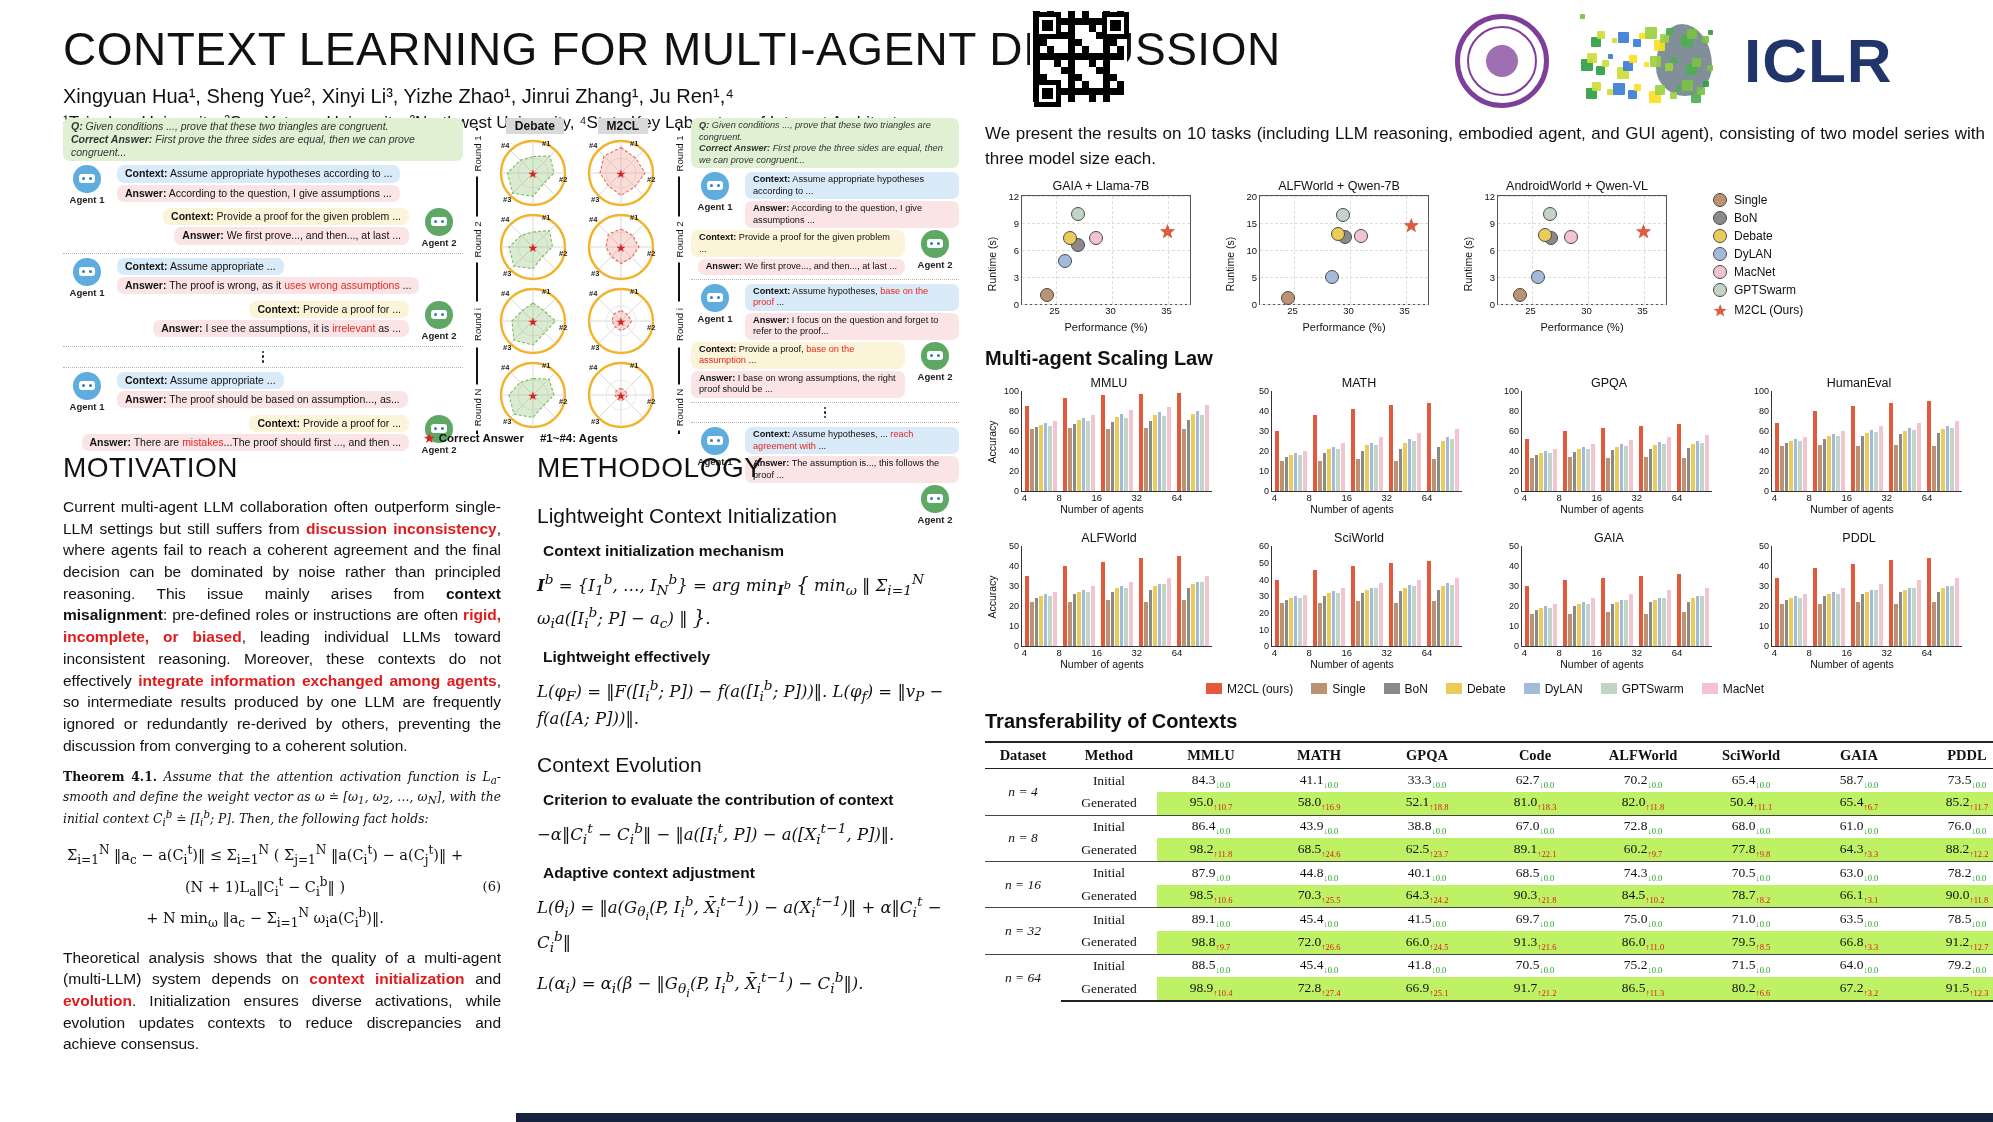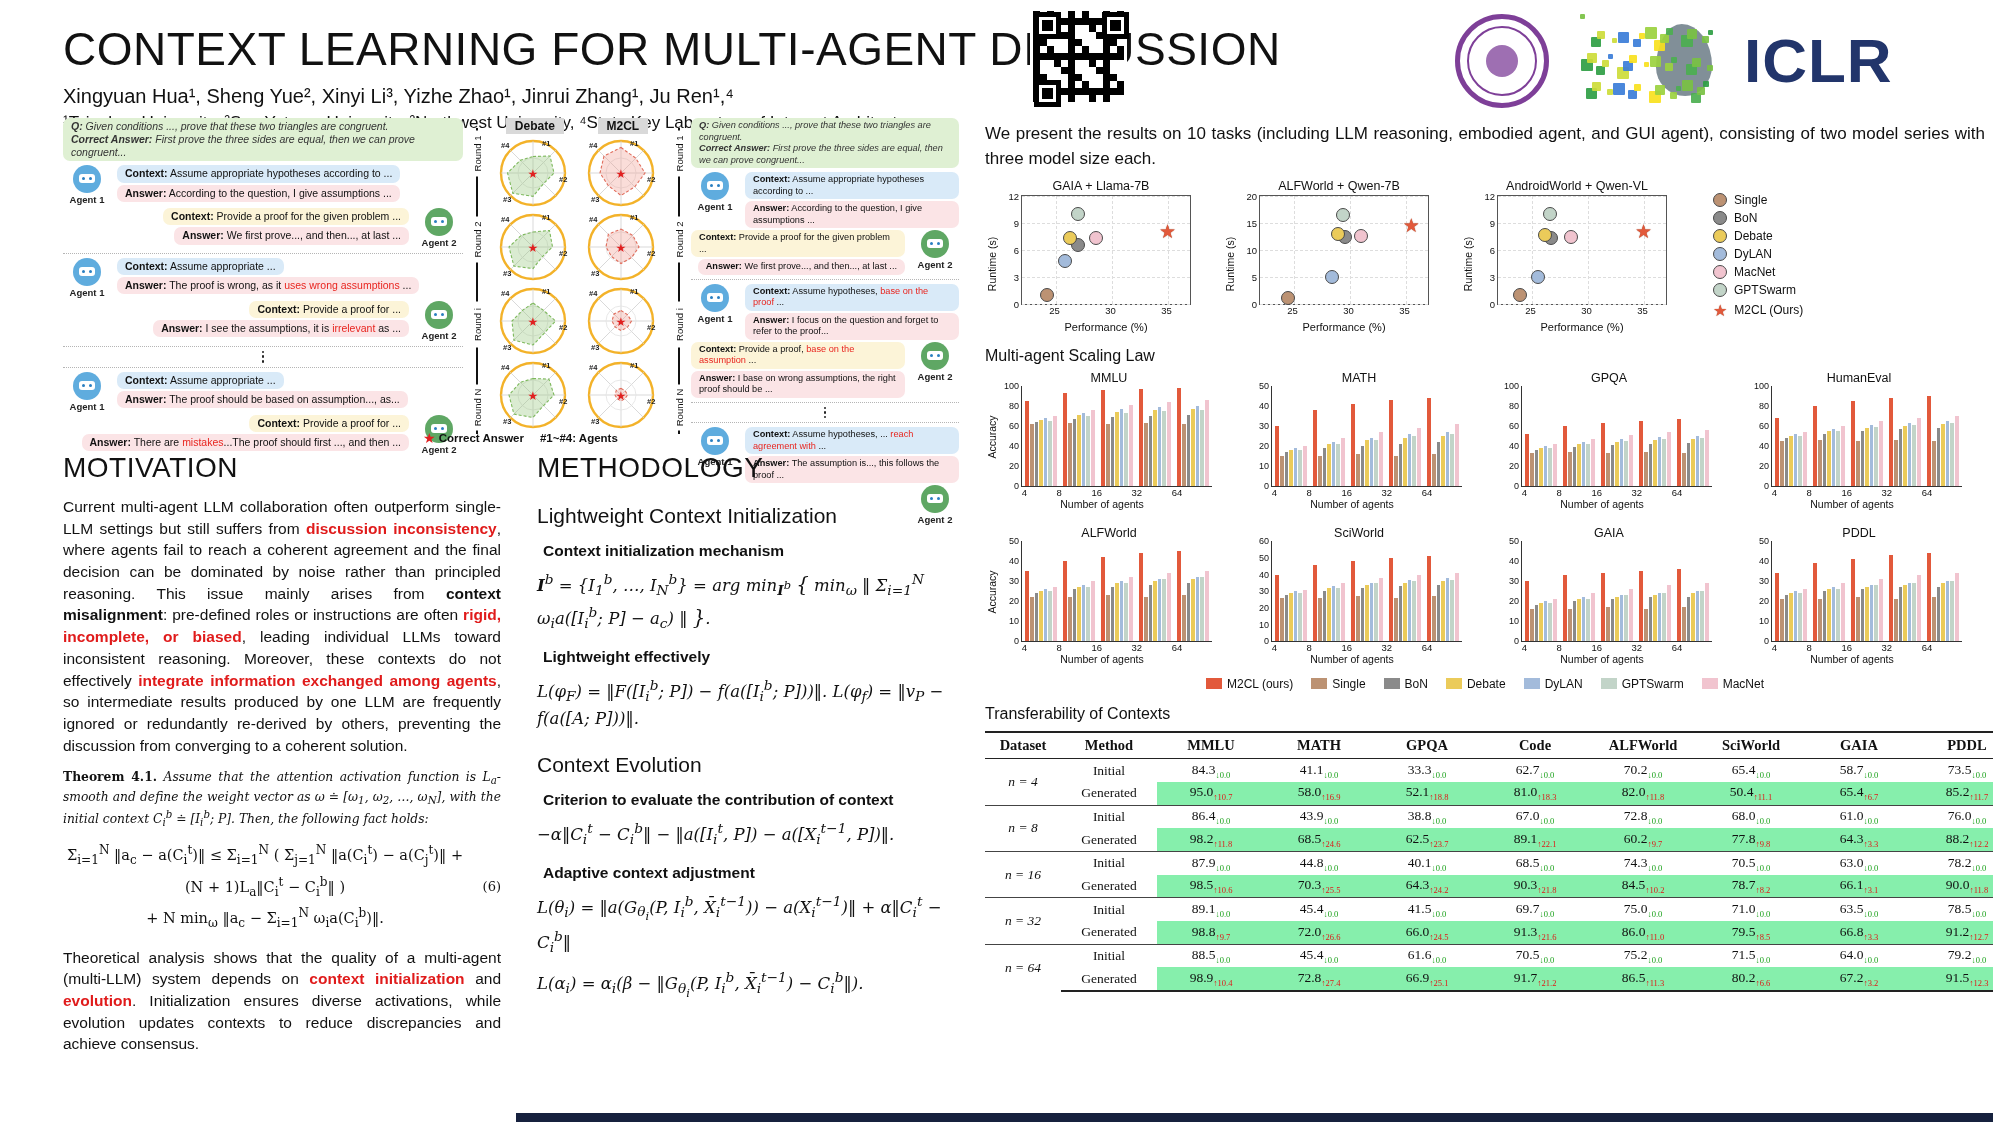--- a/index.html
+++ b/index.html
@@ -63,21 +63,21 @@
   .h2{font-size:28px;font-weight:400;letter-spacing:.5px}
   .mo-p{font-size:15.5px;text-align:justify;line-height:1.4;margin-top:12px}
   .thm{font-family:"DejaVu Serif","Liberation Serif",serif;font-size:12.3px;margin-top:13px;line-height:1.35;text-align:justify}
   .eq{font-family:"DejaVu Serif","Liberation Serif",serif;font-size:14.5px;margin-top:10px;position:relative;padding-right:34px;text-align:center;line-height:1.8}
   .eqnum{position:absolute;right:0;top:50%;transform:translateY(-50%);font-size:13px}
   .m-h3{font-size:21px;font-weight:400;margin:20px 0 6px}
   .m-lab{font-size:15.5px;font-weight:700;margin:14px 0 4px;padding-left:6px}
   .m-eq{font-family:"DejaVu Serif","Liberation Serif",serif;font-size:16.5px;font-style:italic;margin:8px 0;line-height:1.6}
   
   .ex-p{font-size:17px;text-align:justify;line-height:1.45;margin-top:10px}
-  .hb{font-size:16px;font-weight:400;margin:14px 0 6px}
+  .hb{font-size:20px;font-weight:700;margin:14px 0 6px}
   .scrow{display:flex;gap:6px;margin-top:8px}
   .scp{width:232px}
   .sct{font-size:12.5px;text-align:center;margin-bottom:2px}
   .scbody{display:flex}
   .ylab{width:14px;position:relative}
   .ylab span{position:absolute;top:50%;left:50%;transform:translate(-50%,-50%) rotate(-90deg);font-size:10.5px;white-space:nowrap}
   .plotwrap{position:relative;margin-left:22px}
   .plot{position:relative;width:168px;height:108px;border:1.2px solid #555;background:#fff}
   .gl{position:absolute;background:transparent}
   .glv{top:0;bottom:0;width:0;border-left:1px dashed #ddd}
@@ -104,21 +104,21 @@
   .bxlab{font-size:10.5px;text-align:center;margin-left:22px;width:190px}
   .blegend{display:flex;justify-content:center;gap:18px;margin-top:12px;font-size:12px;align-items:center}
   .blegend .sw{width:16px;height:11px;display:inline-block;margin-right:5px;vertical-align:-1px}
   
   table.tt{border-collapse:collapse;width:1000px;table-layout:fixed;font-family:"Liberation Serif","DejaVu Serif",serif;margin-top:8px}
   .tt th{font-size:14.5px;font-weight:700;padding:4px 2px;border-top:2.5px solid #222;border-bottom:1.3px solid #222;text-align:center}
   .tt td{font-size:13.5px;padding:2.5px 2px;text-align:center}
   .tt td.ds{font-style:italic}
   .tt tr.gtop td{border-top:1.4px solid #444}
   .tt tr.last td{border-bottom:2.5px solid #222}
-  .tt td.hl{background:#86efac}
+  .tt td.hl{background:#bef264}
   .dn{color:#18A018;font-size:8.5px;vertical-align:sub}
   .up{color:#E01717;font-size:8.5px;vertical-align:sub}
   .footerbar{position:absolute;left:516px;bottom:0;width:1477px;height:9px;background:#16213E}
 </style>
 </head>
 <body>
 
 <div class="poster">
 
   <div class="abs" style="left:63px;top:22px">
@@ -1520,21 +1520,21 @@
             <td class="hl"><span>86.0</span><span class="up">↑11.0</span></td>
             <td class="hl"><span>79.5</span><span class="up">↑8.5</span></td>
             <td class="hl"><span>66.8</span><span class="up">↑3.3</span></td>
             <td class="hl"><span>91.2</span><span class="up">↑12.7</span></td>
           </tr>
           <tr class="gtop">
             <td class="ds last" rowspan="2">n = 64</td>
             <td>Initial</td>
             <td><span>88.5</span><span class="dn">↓0.0</span></td>
             <td><span>45.4</span><span class="dn">↓0.0</span></td>
-            <td><span>61.6</span><span class="dn">↓0.0</span></td>
+            <td><span>41.8</span><span class="dn">↓0.0</span></td>
             <td><span>70.5</span><span class="dn">↓0.0</span></td>
             <td><span>75.2</span><span class="dn">↓0.0</span></td>
             <td><span>71.5</span><span class="dn">↓0.0</span></td>
             <td><span>64.0</span><span class="dn">↓0.0</span></td>
             <td><span>79.2</span><span class="dn">↓0.0</span></td>
           </tr>
           <tr class=" last">
             <td>Generated</td>
             <td class="hl"><span>98.9</span><span class="up">↑10.4</span></td>
             <td class="hl"><span>72.8</span><span class="up">↑27.4</span></td>

